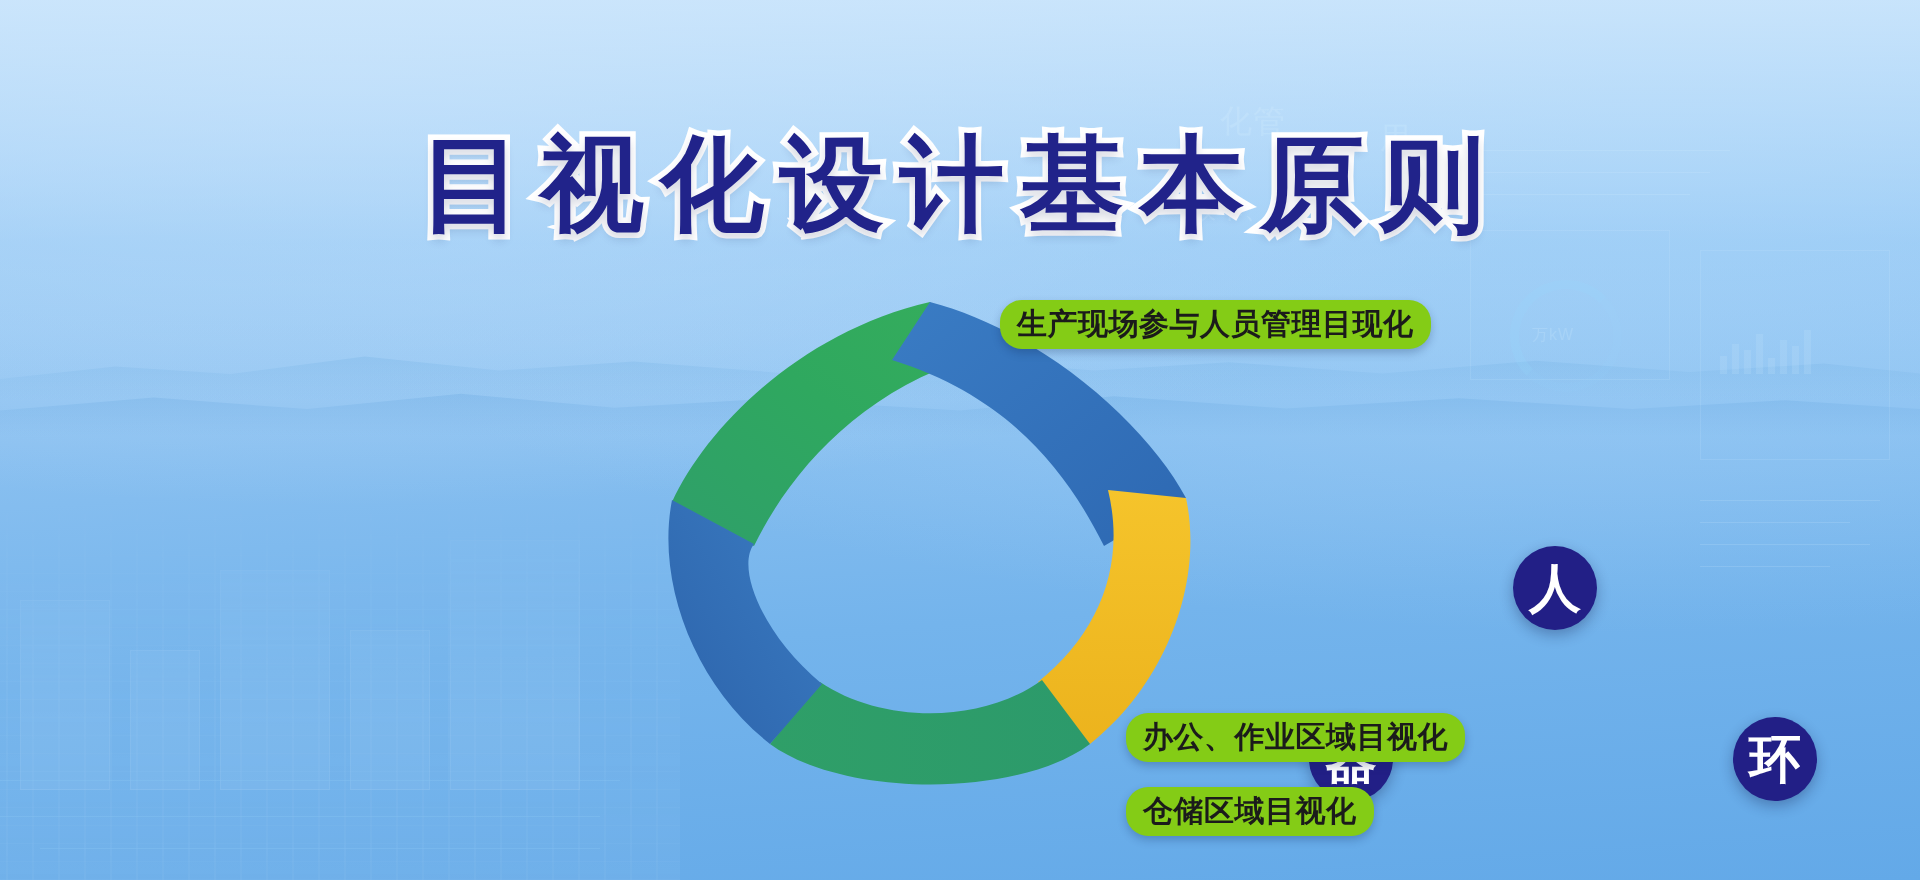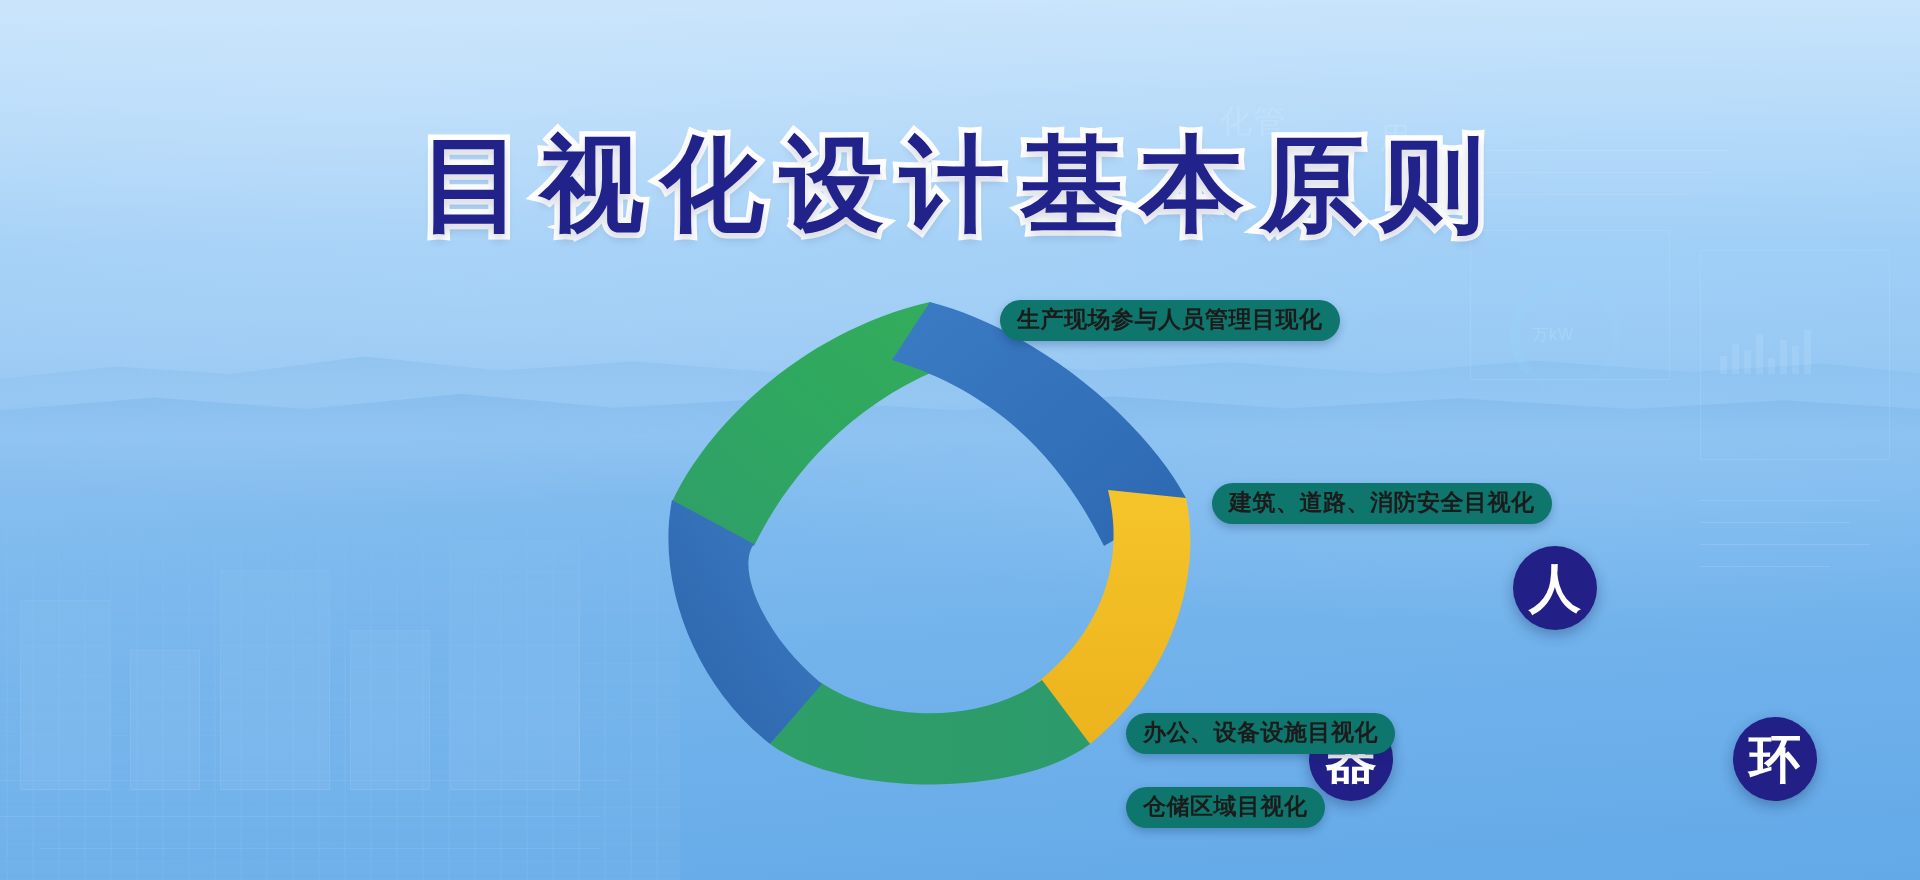--- a/index.html
+++ b/index.html
@@ -97,27 +97,27 @@
     color:#ffffff;
     font-family:"DejaVu Sans","Liberation Sans",sans-serif;
     font-weight:700;font-size:52px;line-height:1;
     box-shadow:0 5px 14px rgba(15,25,70,.32);
     user-select:none;
   }
 
   
   .pill{
     position:absolute;
-    background:#0f766e;
+    background:#84cc16;
     border-radius:22px;
     padding:7px 17px 9px;
     color:#1b1b1b;
     font-family:"DejaVu Sans","Liberation Sans",sans-serif;
     font-weight:700;
-    font-size:23px;
+    font-size:30px;
     line-height:1.1;
     white-space:nowrap;
     box-shadow:0 4px 9px rgba(15,40,85,.26);
     letter-spacing:.5px;
   }
 
   .p-ren  {left:1000px;top:300px;}
   .p-qi   {left:518px;top:400px;}
   .p-huan {left:1212px;top:483px;}
   .p-ju   {left:552px;top:708px;}
@@ -216,17 +216,16 @@
       <path d="M 156,498 C 80,438 42,336 58,254 L 140,298 C 122,322 148,388 208,438 Z" fill="url(#gBlue2)"></path>
     </svg>
 
     <div class="node n-ren">人</div>
     <div class="node n-huan">环</div>
 
     <div class="node n-qi">器</div>
   </div>
 
   <div class="pill p-ren">生产现场参与人员管理目现化</div>
-  <div class="pill p-huan">建筑、道路、消防安全目视化</div>
-  <div class="pill p-fa1">办公、设备设施目视化</div>
+  <div class="pill p-fa1">办公、作业区域目视化</div>
   <div class="pill p-fa2">仓储区域目视化</div>
 
 </div>
 
 </body></html>

